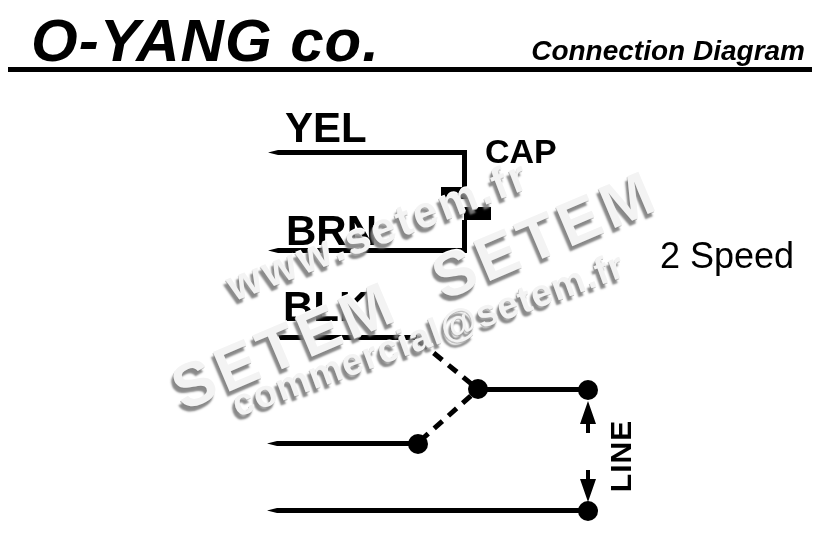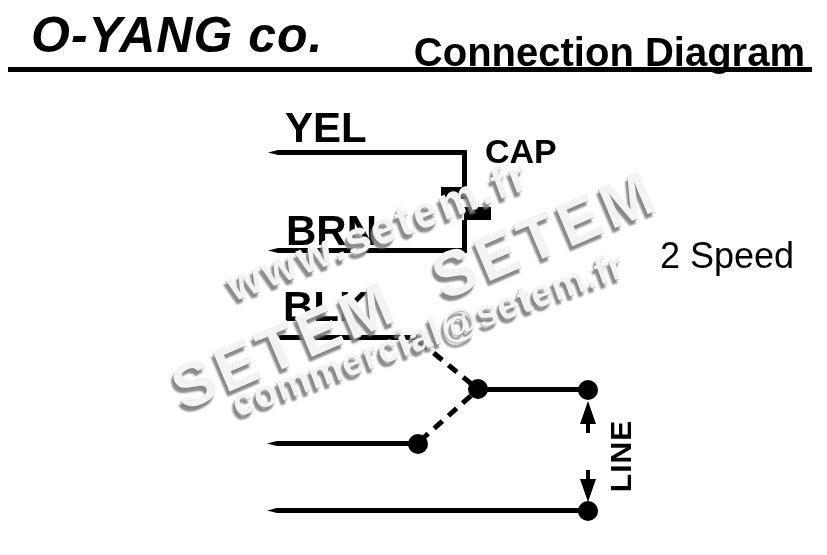--- a/index.html
+++ b/index.html
@@ -7,26 +7,26 @@
     position:relative;
     width:827px;height:555px;
     background:#ffffff;
     overflow:hidden;
     font-family:"Liberation Sans", sans-serif;
     color:#000;
   }
   
   .company{
     position:absolute;left:31px;top:8px;
-    font-size:50px;font-weight:bold;font-style:italic;
+    font-size:60px;font-weight:bold;font-style:italic;
     letter-spacing:1px;line-height:1.1;
   }
   .doc-title{
-    position:absolute;right:22px;top:30px;
-    font-size:40px;font-weight:bold;
+    position:absolute;right:22px;top:36px;
+    font-size:28px;font-weight:bold;font-style:italic;
     line-height:1.1;
   }
   .header-rule{
     position:absolute;left:8px;top:67px;
     width:804px;height:5px;background:#000;
   }
   
   .diagram-svg{position:absolute;left:0;top:0;z-index:1;}
   .wire-label{
     position:absolute;z-index:1;

